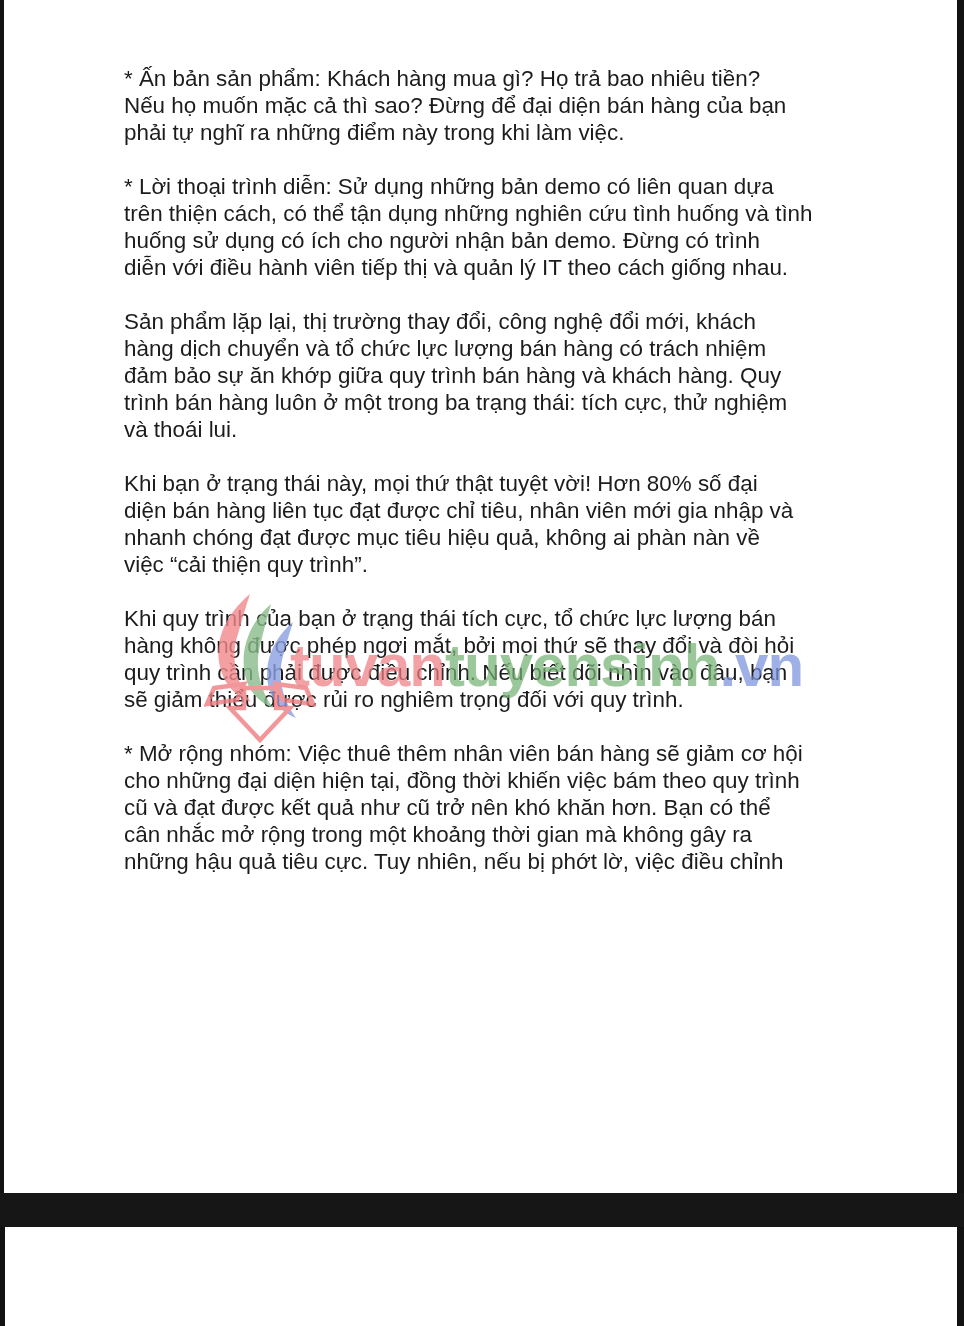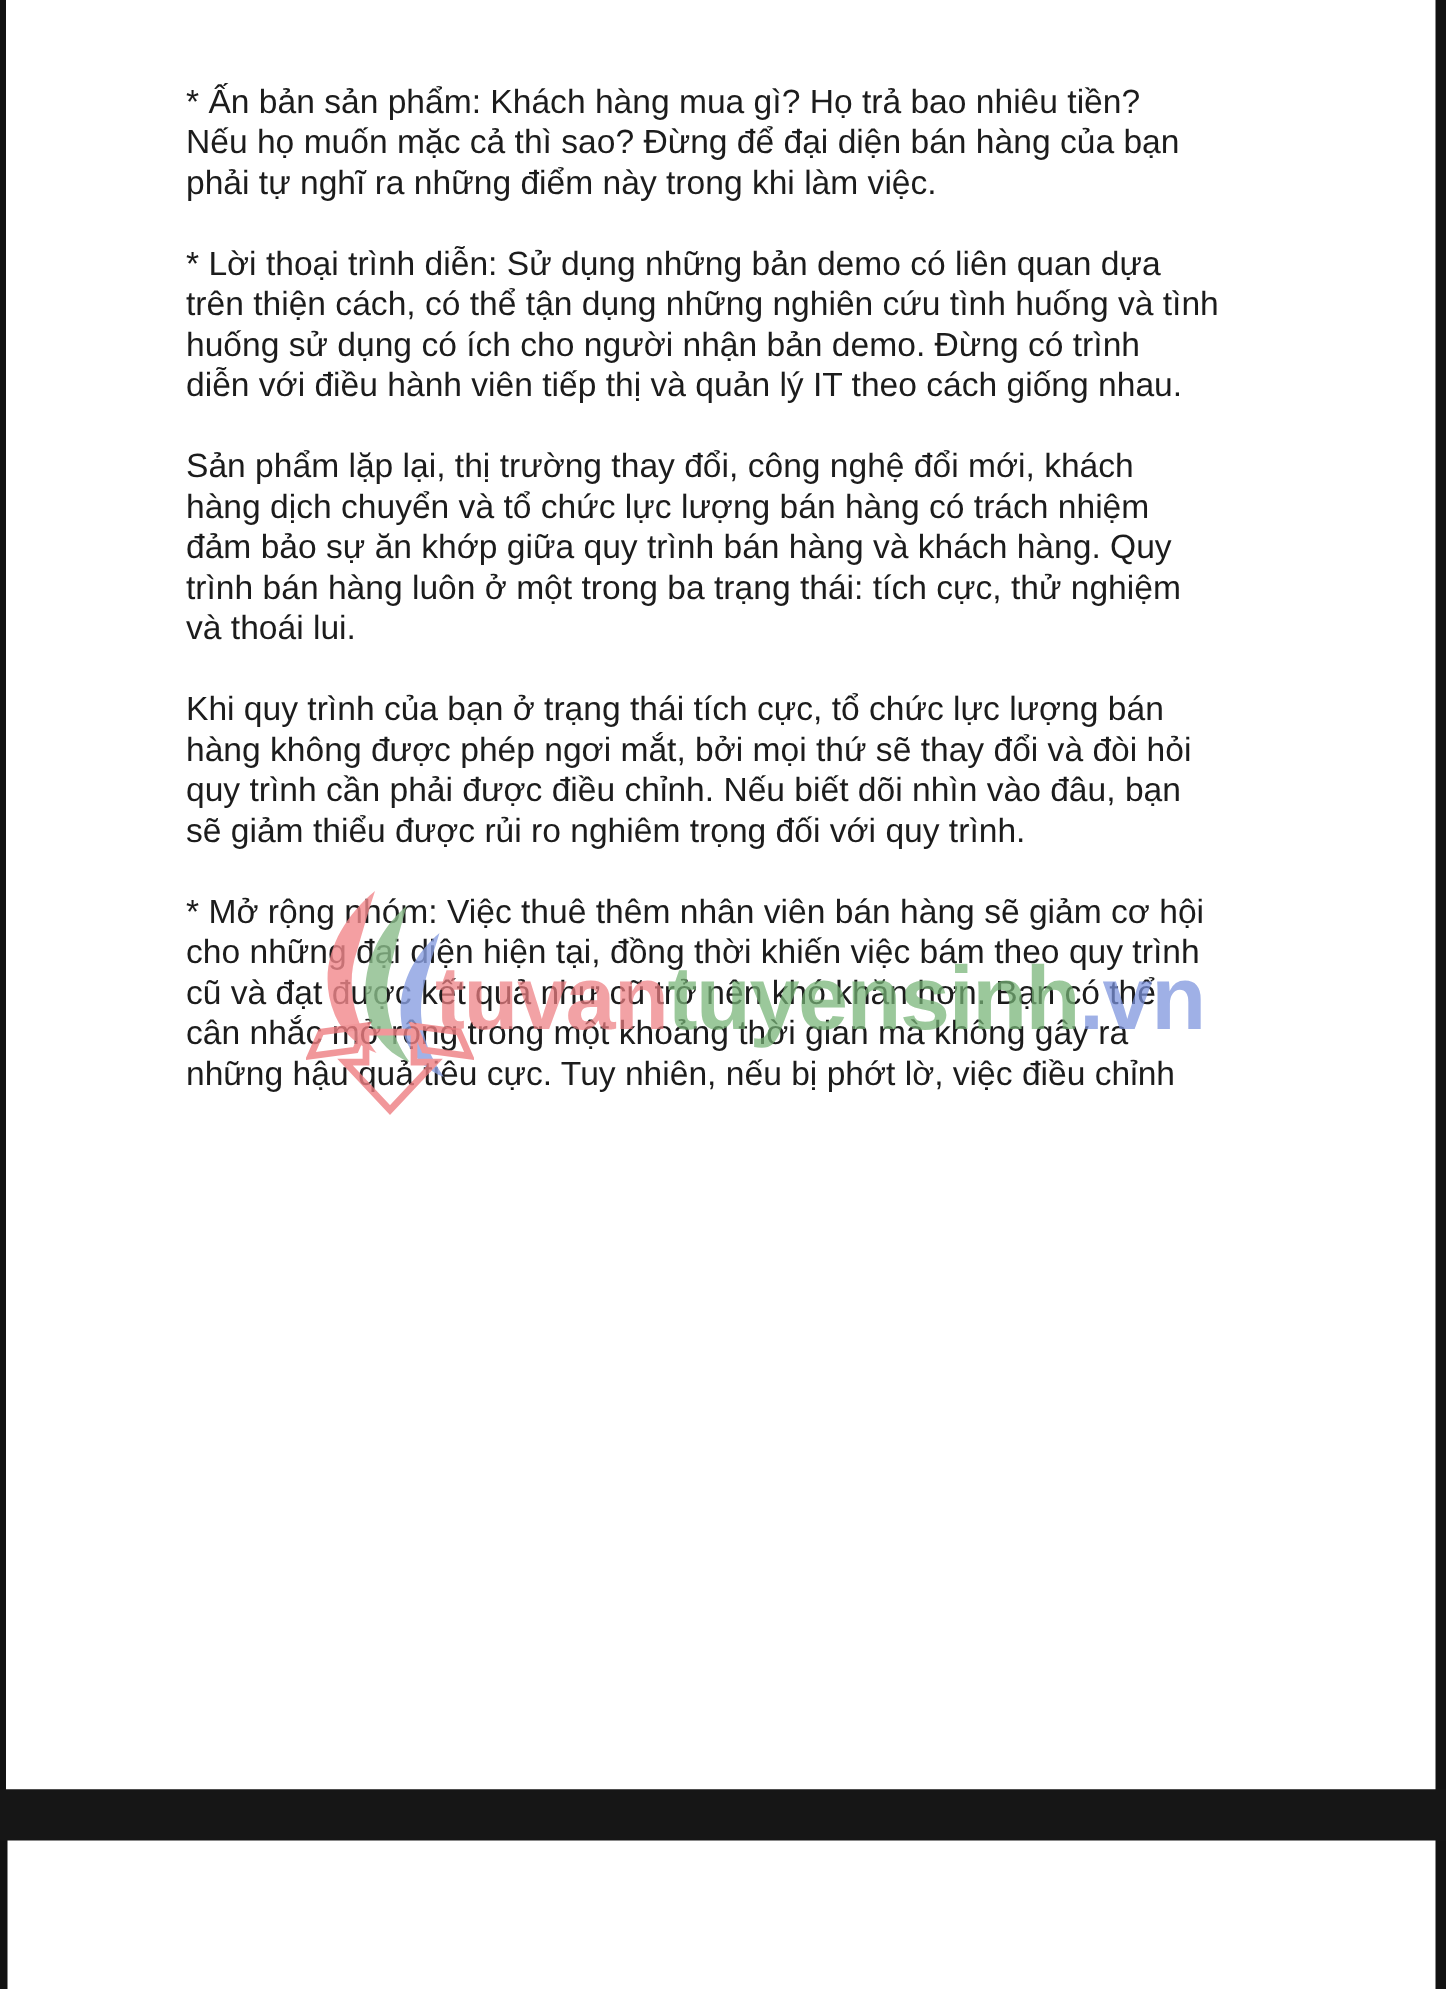--- a/index.html
+++ b/index.html
@@ -38,21 +38,21 @@
     position: absolute;
     left: 5px;
     top: 1227px;
     width: 952px;
     height: 99px;
     background: #ffffff;
   }
   .content {
     position: absolute;
     left: 120px;
-    top: 54px;
+    top: 65px;
     width: 790px;
   }
   .content p, .content h2, .content h3 {
     margin: 0 0 27px 0;
     font-size: 22.4px;
     line-height: 27px;
     color: #1c1c1c;
     white-space: pre-line;
   }
   .content h2, .content h3 {
@@ -104,20 +104,24 @@
 phải tự nghĩ ra những điểm này trong khi làm việc.</p>
       <p>* Lời thoại trình diễn: Sử dụng những bản demo có liên quan dựa
 trên thiện cách, có thể tận dụng những nghiên cứu tình huống và tình
 huống sử dụng có ích cho người nhận bản demo. Đừng có trình
 diễn với điều hành viên tiếp thị và quản lý IT theo cách giống nhau.</p>
       <p>Sản phẩm lặp lại, thị trường thay đổi, công nghệ đổi mới, khách
 hàng dịch chuyển và tổ chức lực lượng bán hàng có trách nhiệm
 đảm bảo sự ăn khớp giữa quy trình bán hàng và khách hàng. Quy
 trình bán hàng luôn ở một trong ba trạng thái: tích cực, thử nghiệm
 và thoái lui.</p>
+      <p>Khi bạn ở trạng thái này, mọi thứ thật tuyệt vời! Hơn 80% số đại
+diện bán hàng liên tục đạt được chỉ tiêu, nhân viên mới gia nhập và
+nhanh chóng đạt được mục tiêu hiệu quả, không ai phàn nàn về
+việc “cải thiện quy trình”.</p>
       <p>Khi quy trình của bạn ở trạng thái tích cực, tổ chức lực lượng bán
 hàng không được phép ngơi mắt, bởi mọi thứ sẽ thay đổi và đòi hỏi
 quy trình cần phải được điều chỉnh. Nếu biết dõi nhìn vào đâu, bạn
 sẽ giảm thiểu được rủi ro nghiêm trọng đối với quy trình.</p>
       <p>* Mở rộng nhóm: Việc thuê thêm nhân viên bán hàng sẽ giảm cơ hội
 cho những đại diện hiện tại, đồng thời khiến việc bám theo quy trình
 cũ và đạt được kết quả như cũ trở nên khó khăn hơn. Bạn có thể
 cân nhắc mở rộng trong một khoảng thời gian mà không gây ra
 những hậu quả tiêu cực. Tuy nhiên, nếu bị phớt lờ, việc điều chỉnh</p>
     </div>

